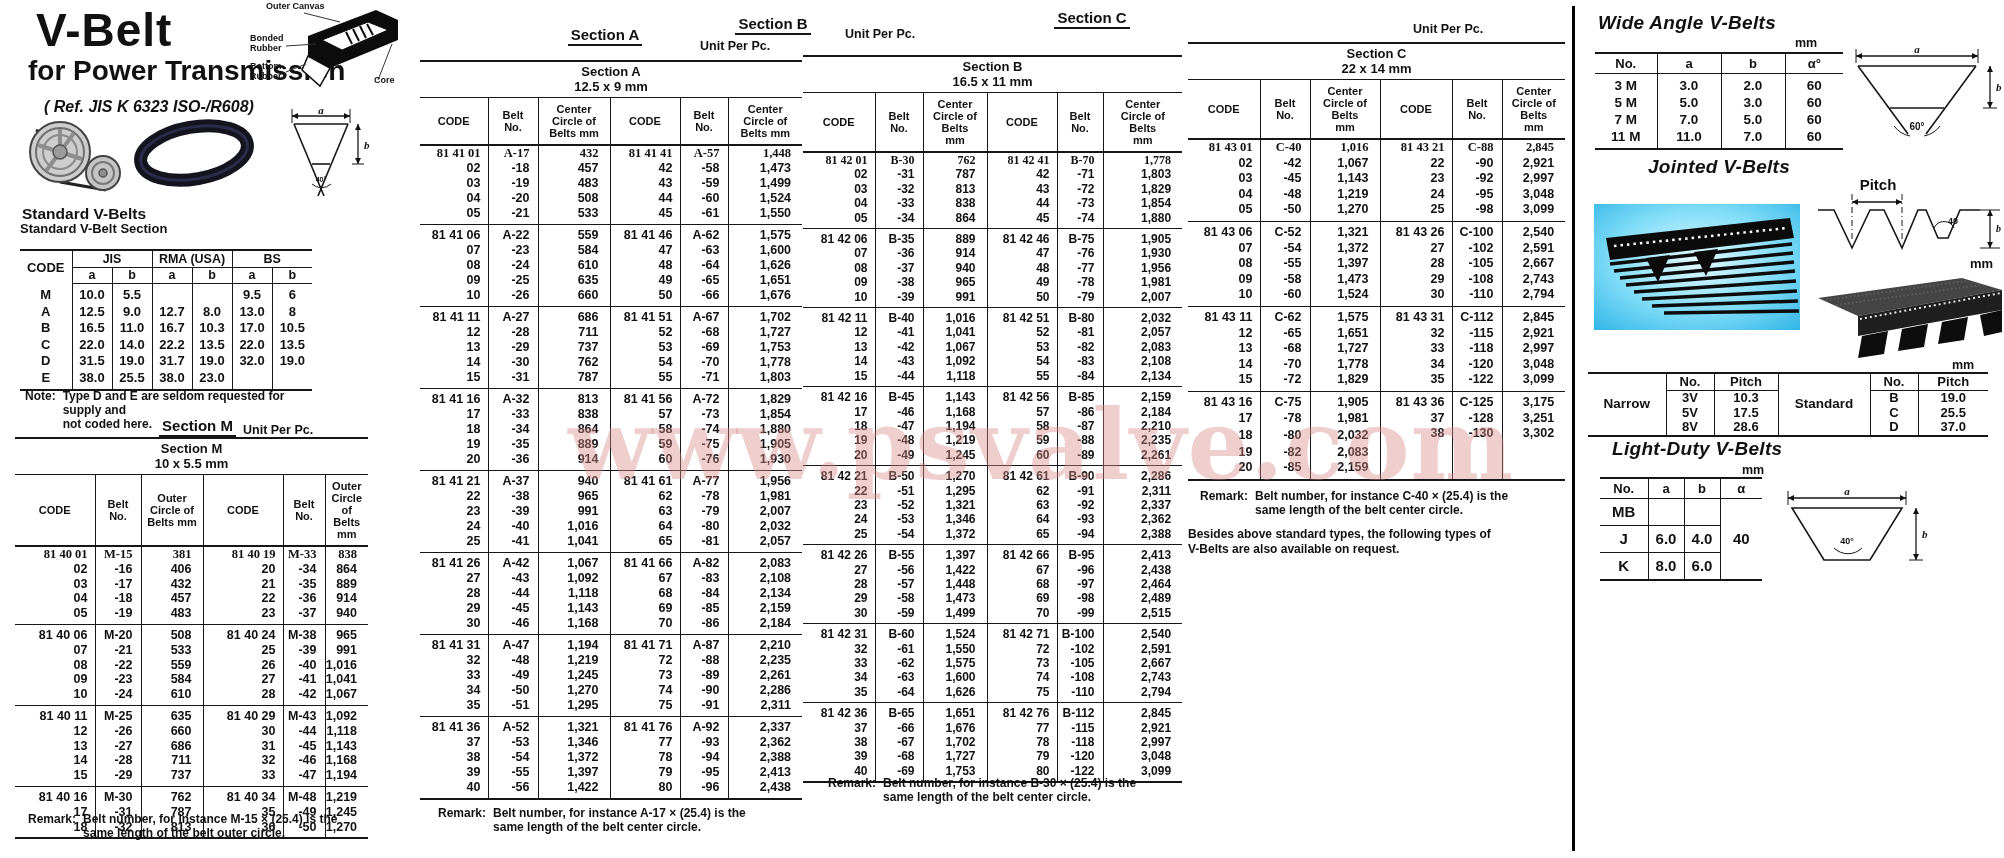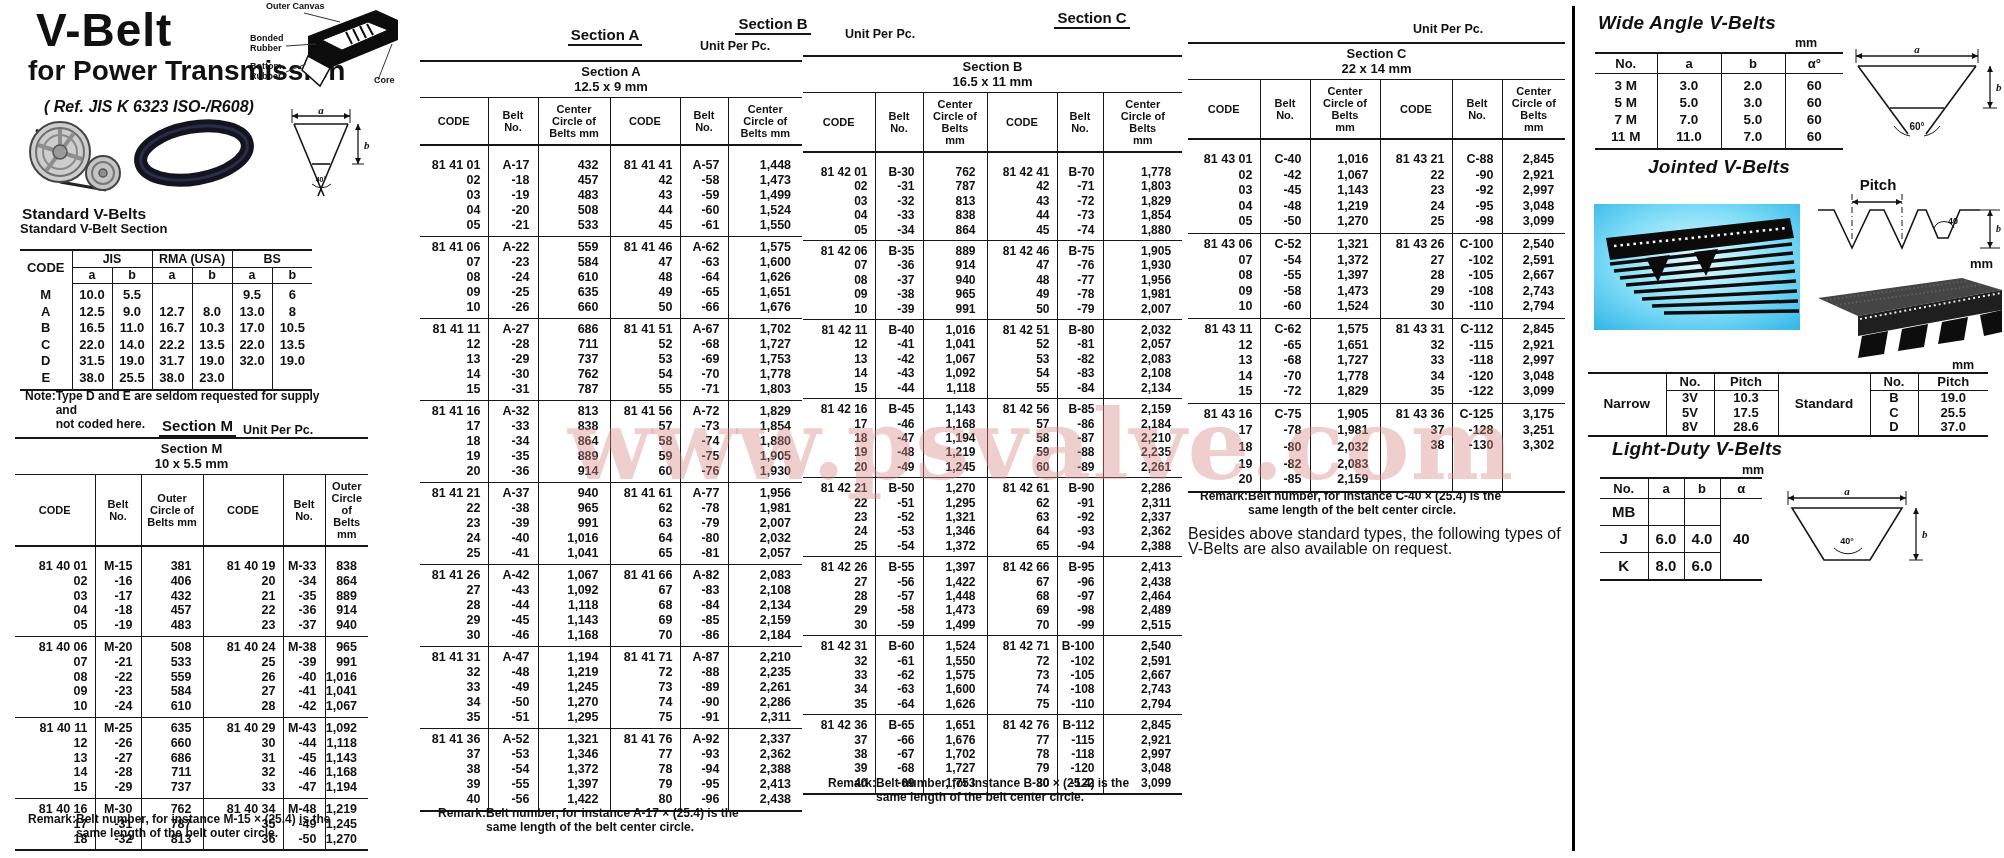--- a/index.html
+++ b/index.html
@@ -22,35 +22,35 @@
   th,td{padding:0;}
   .v{border-right:1px solid #161616;}
 
   .belt-table{border-bottom:2px solid #161616;}
   .belt-table .subhead{border-top:2px solid #161616;border-bottom:1.5px solid #161616;padding:2px 0 3px;}
   .subname,.subsize{font-size:13px;font-weight:bold;line-height:15px;text-align:center;}
   .belt-table .colhead{border-bottom:2px solid #161616;font-size:11px;line-height:12px;font-weight:bold;
                        white-space:pre-line;text-align:center;vertical-align:middle;padding:5px 1px;}
   .belt-table td{font-size:12.5px;line-height:15px;font-weight:bold;text-align:right;white-space:nowrap;}
   .gs{border-top:1px solid #161616;padding-top:3px;}
-  .pt{padding-top:12px;}
+  .pt{padding-top:0;font-family:Liberation Serif, serif;}
   .ge{padding-bottom:3px;}
   .c0{padding-right:7px;}
   .c1{padding-right:8px;}
   .c2{padding-right:11px;}
   #tbl-m td{line-height:14.8px;}
   #tbl-b td{font-size:12px;line-height:14.4px;}
   #tbl-c td{line-height:15.6px;}
 
   
   .sec-title{position:absolute;font-size:15px;font-weight:bold;text-align:center;}
   .sec-title span{border-bottom:2.5px solid #161616;padding:0 3px 1px;}
   .unit{position:absolute;font-size:12.5px;font-weight:bold;}
 
-  .remark{position:absolute;display:flex;font-size:12px;font-weight:bold;line-height:14px;}
+  .remark{position:absolute;display:flex;gap:7px;font-size:12px;font-weight:bold;line-height:14px;}
   .remark .rtext{white-space:pre-line;}
 
   
   #std-title{font-size:13px;font-weight:bold;width:292px;margin-bottom:13px;}
   #tbl-std{border-top:2px solid #161616;border-bottom:2px solid #161616;width:292px;}
   #tbl-std th{font-size:12.5px;font-weight:bold;}
   #tbl-std .codeh{font-size:13px;}
   #tbl-std .grp{border-bottom:1px solid #161616;line-height:16px;}
   #tbl-std .ab{border-bottom:1.5px solid #161616;line-height:15px;}
   #tbl-std td{font-size:13px;font-weight:bold;text-align:center;line-height:16.5px;}
@@ -1377,21 +1377,21 @@
   <div class="remark" style="left:828px;top:776px;width:335px;">
     <span class="rlabel">Remark:</span>
       <span class="rtext">Belt number, for instance B-30 × (25.4) is the
 same length of the belt center circle.</span>
   </div>
   <div class="remark" style="left:1200px;top:489px;width:350px;">
     <span class="rlabel">Remark:</span>
       <span class="rtext">Belt number, for instance C-40 × (25.4) is the
 same length of the belt center circle.</span>
   </div>
-  <div class="abs pre" style="left:1188px;top:527px;width:376px;font-size:16px;font-weight:normal;line-height:14.5px;">Besides above standard types, the following types of
+  <div class="abs pre" style="left:1188px;top:527px;width:376px;font-size:12px;font-weight:bold;line-height:14.5px;">Besides above standard types, the following types of
 V-Belts are also available on request.</div>
 
   <div class="abs" id="watermark">www.psvalve.com</div>
 
   <div class="abs" id="divider"></div>
 
   <div class="rp-title" style="left:1598px;top:12px;">Wide Angle V-Belts</div>
   <div class="mm" style="left:1795px;top:36px;">mm</div>
   <table class="abs" id="tbl-wa" style="left: 1595px; top: 52px; width: 248px;">
       <colgroup>

